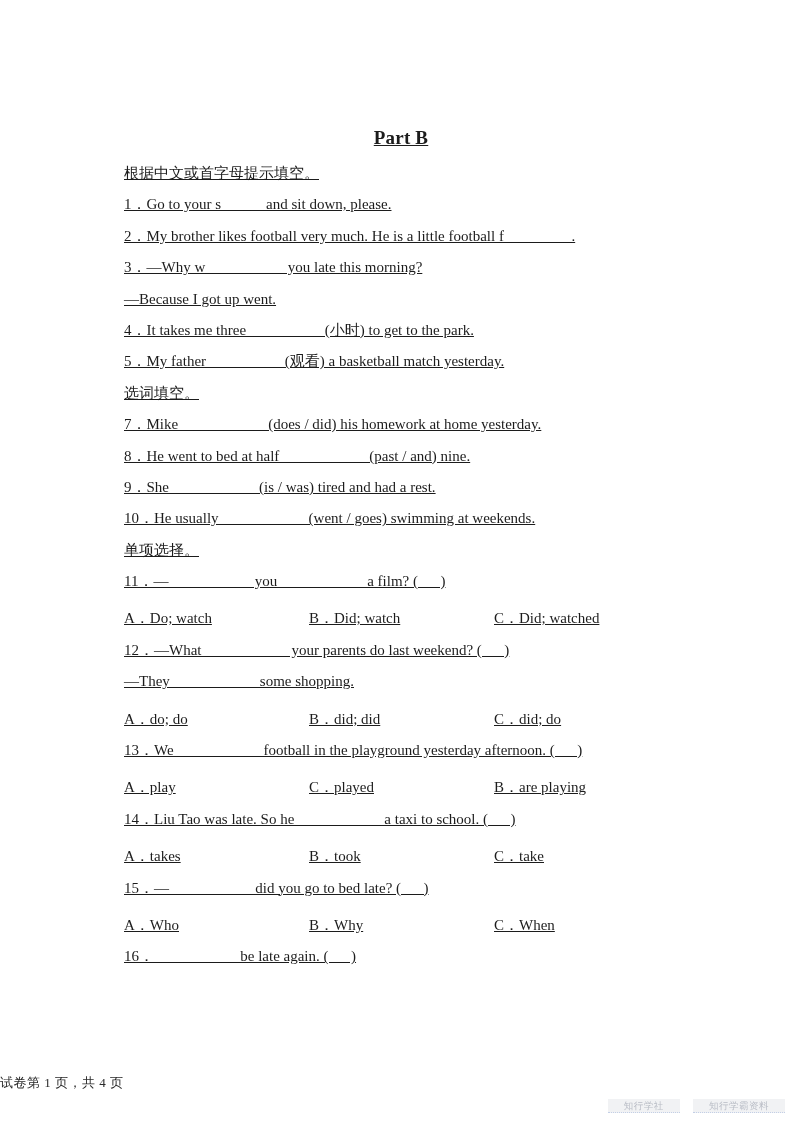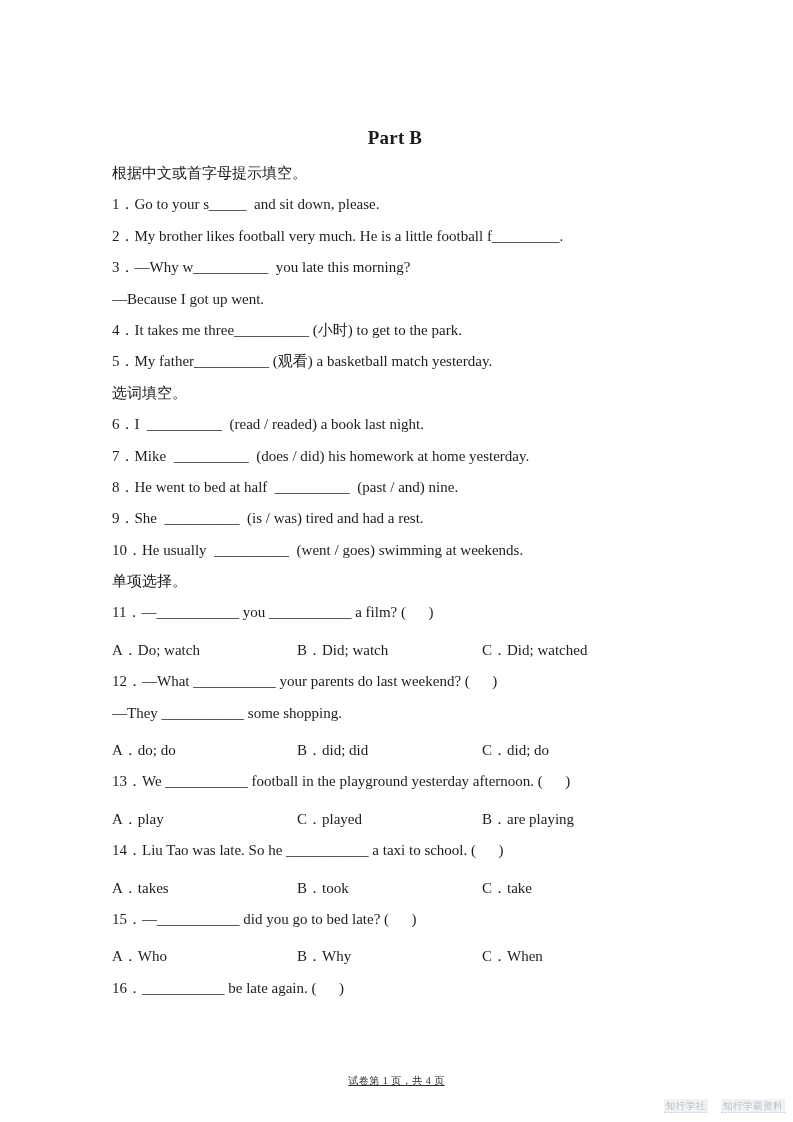--- a/index.html
+++ b/index.html
@@ -12,22 +12,23 @@
     width: 793px;
     height: 1122px;
     background: #ffffff;
     overflow: hidden;
     font-family: "Liberation Serif", "DejaVu Serif", serif;
     color: #1c1c1c;
   }
   .content {
     position: absolute;
     top: 0;
-    left: 112px;
+    left: 124px;
     right: 115px;
+    text-decoration: underline;
   }
   .title {
     margin-top: 124px;
     height: 34px;
     line-height: 28px;
     text-align: center;
     font-size: 19px;
     font-weight: 700;
     letter-spacing: 0.2px;
   }
@@ -44,59 +45,57 @@
     margin-top: 6px;
   }
   .options-row .opt {
     white-space: pre-wrap;
   }
   .footer {
     position: absolute;
     left: 0;
     top: 1074px;
     width: 100%;
-    text-align: center;
-    font-size: 10px;
+    text-align: left;
+    font-size: 13px;
     color: #2a2a2a;
     letter-spacing: 0.5px;
-    text-decoration: underline;
   }
   .watermark {
     position: absolute;
     right: 8px;
     top: 1100px;
     font-family: "Liberation Sans", "DejaVu Sans", sans-serif;
     font-size: 9.5px;
     color: #b9bdc6;
     letter-spacing: 0.5px;
   }
   .watermark .wm-chunk {
     background: #f1f2f4;
-    padding: 1px 2px;
+    padding: 1px 16px;
     border-bottom: 1px dotted #c3cfe6;
     margin-left: 10px;
   }
 </style>
 </head>
 <body>
 
 <div class="page">
   <div class="content">
 
     <div class="title">Part B</div>
 
     <div class="line">根据中文或首字母提示填空。</div>
     <div class="line">1．Go to your s_____  and sit down, please.</div>
     <div class="line">2．My brother likes football very much. He is a little football f_________.</div>
     <div class="line">3．—Why w__________  you late this morning?</div>
     <div class="line">—Because I got up went.</div>
     <div class="line">4．It takes me three__________ (小时) to get to the park.</div>
     <div class="line">5．My father__________ (观看) a basketball match yesterday.</div>
     <div class="line">选词填空。</div>
-    <div class="line">6．I  __________  (read / readed) a book last night.</div>
     <div class="line">7．Mike  __________  (does / did) his homework at home yesterday.</div>
     <div class="line">8．He went to bed at half  __________  (past / and) nine.</div>
     <div class="line">9．She  __________  (is / was) tired and had a rest.</div>
     <div class="line">10．He usually  __________  (went / goes) swimming at weekends.</div>
     <div class="line">单项选择。</div>
     <div class="line">11．—___________ you ___________ a film? (      )</div>
     <div class="line options-row">
       <span class="opt">A．Do; watch</span>
       <span class="opt">B．Did; watch</span>
       <span class="opt">C．Did; watched</span>

